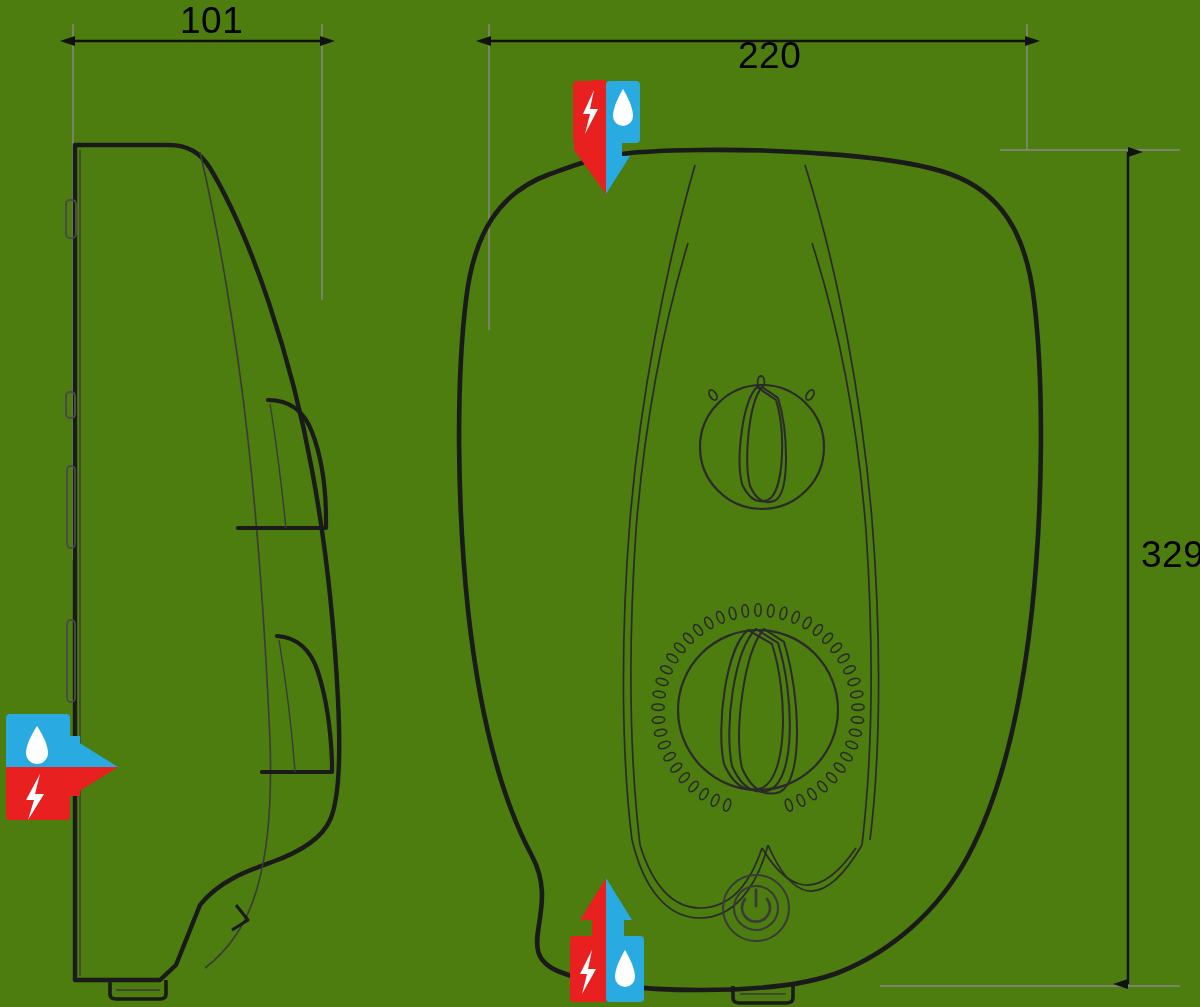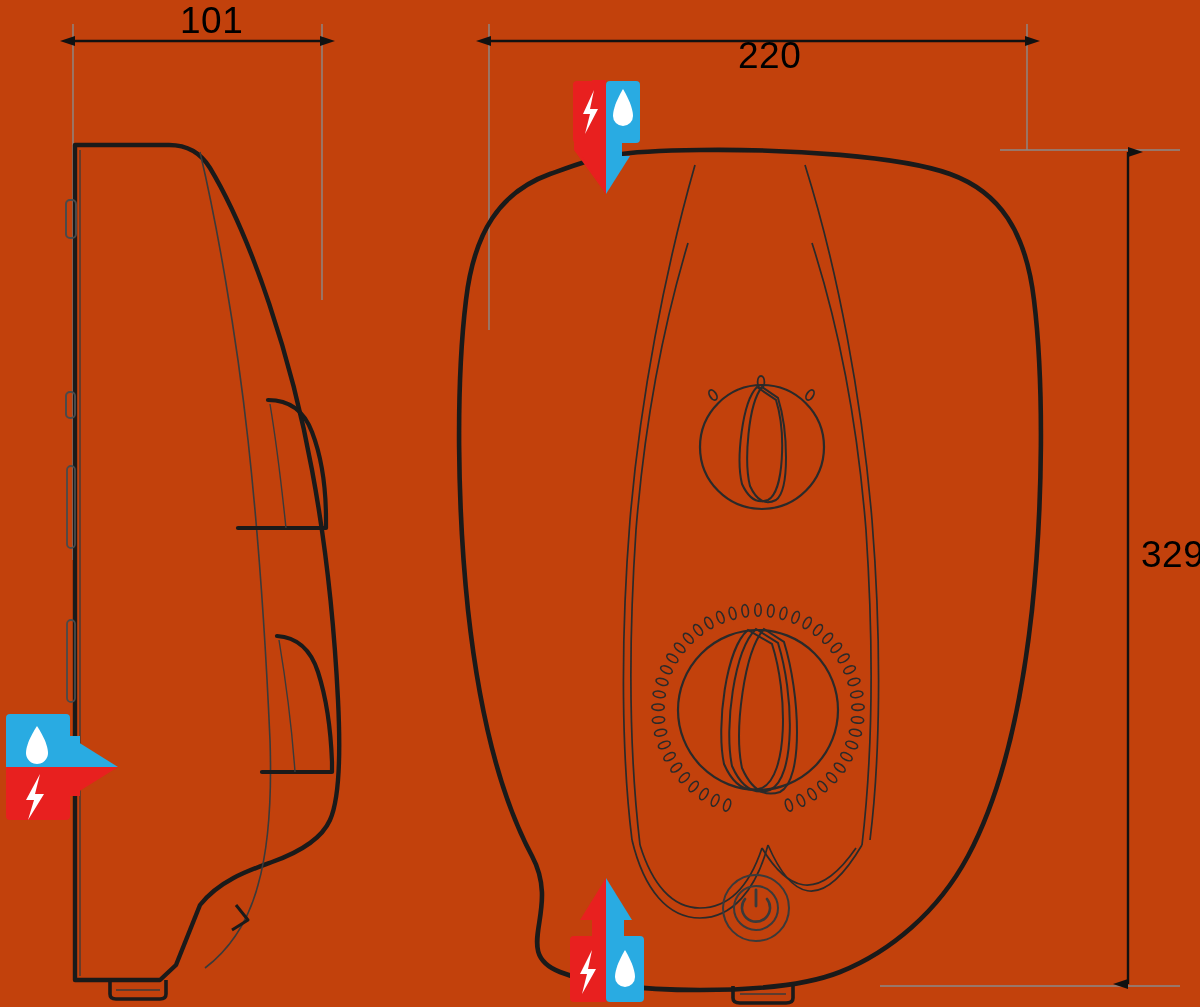--- a/index.html
+++ b/index.html
@@ -8,21 +8,21 @@
     padding: 0;
     background: #ffffff;
   }
   body {
     font-family: "Liberation Sans", sans-serif;
   }
   #stage {
     position: relative;
     width: 1200px;
     height: 1007px;
-    background: #c2410c;
+    background: #4d7c0f;
     overflow: hidden;
   }
   #drawing {
     position: absolute;
     left: 0;
     top: 0;
     width: 1200px;
     height: 1007px;
   }
   .dim-text {

